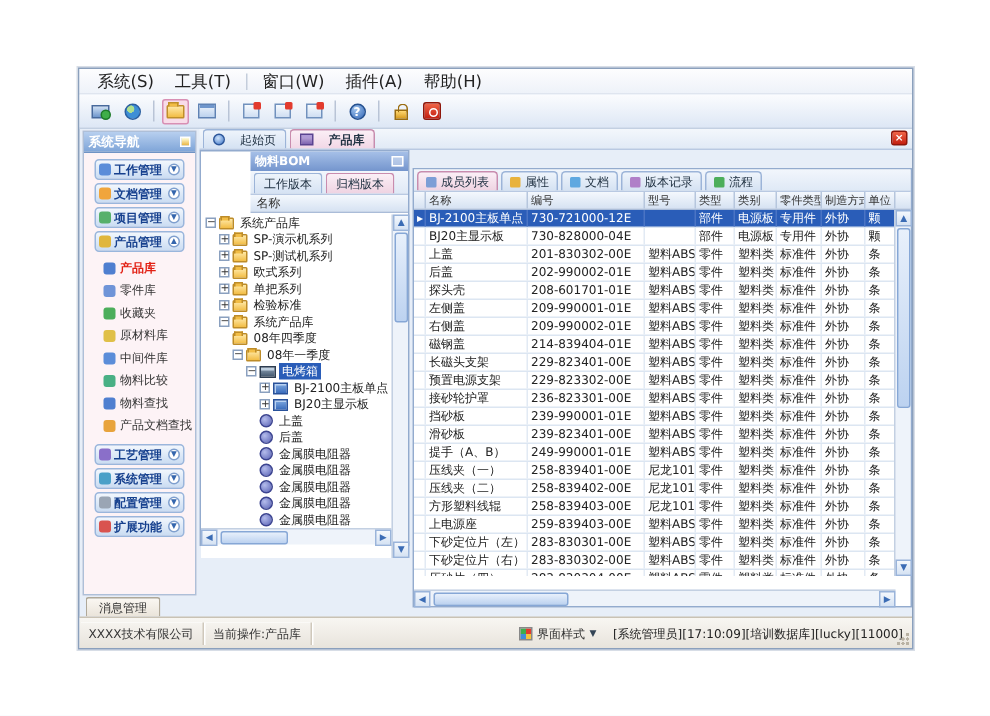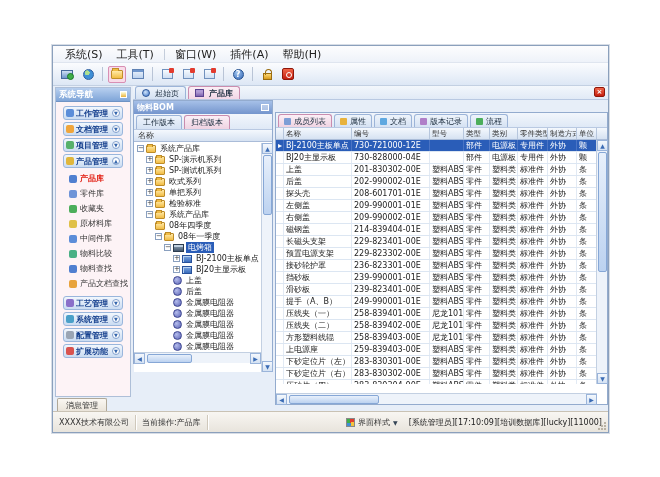--- a/index.html
+++ b/index.html
@@ -37,27 +37,27 @@
   .sb-sec-label{font-size:8px;font-weight:bold;color:#16408e;white-space:nowrap;overflow:hidden;}
   .sb-chev{margin-left:auto;width:8px;height:8px;border-radius:50%;background:#fff;border:1px solid #7f9fce;color:#3566ad;font-size:5px;line-height:7px;text-align:center;}
   .sb-ico{width:8px;height:8px;border-radius:2px;flex:0 0 auto;}
   .sb-items{padding:1px 0 3px 6px;}
   .sb-item{height:15px;display:flex;align-items:center;gap:3px;}
   .sb-item-label{font-size:8px;color:#333;white-space:nowrap;}
   .sb-item.sel .sb-item-label{color:#e22014;font-weight:bold;}
   .pi{width:8px;height:8px;border-radius:2px;flex:0 0 auto;}
   
   .tabstrip{position:absolute;left:80px;top:40px;width:475px;height:14px;background:linear-gradient(#f3f7fc,#e1eaf6);border-bottom:1px solid #b9c9e2;display:flex;align-items:flex-end;padding-left:2px;gap:2px;}
-  .dtab{height:13px;border:1px solid #9cb4d8;border-bottom:none;border-radius:3px 3px 0 0;background:linear-gradient(#eef4fb,#d5e2f3);display:flex;align-items:center;gap:5px;padding:0 6px;font-size:8px;color:#234;}
+  .dtab{height:13px;border:1px solid #9cb4d8;border-bottom:none;border-radius:3px 3px 0 0;background:linear-gradient(#eef4fb,#d5e2f3);display:flex;align-items:center;gap:10px;padding:0 6px;font-size:8px;color:#234;}
   .dtab.active{background:linear-gradient(#fbeff6,#f2d7e6);border-color:#c98cae;font-weight:bold;}
   .dt-ico1{width:8px;height:8px;border-radius:50%;background:radial-gradient(circle at 40% 35%,#cfe4fb,#3f76c8);border:1px solid #2c569a;}
   .dt-ico2{width:9px;height:8px;background:linear-gradient(#cdb8e4,#7d62b0);border:1px solid #5a4390;box-shadow:inset 0 2px 0 #b09ad6;}
   .doc-close{margin-left:auto;margin-right:3px;margin-bottom:2px;width:11px;height:10px;background:linear-gradient(#f06548,#c41f10);border:1px solid #8e160a;border-radius:2px;color:#fff;font-size:7px;line-height:9px;text-align:center;font-weight:bold;}
   
-  .bom{position:absolute;left:80px;top:54px;width:140px;height:264px;background:#fff;border:1px solid #93abce;}
+  .bom{position:absolute;left:80px;top:54px;width:140px;height:264px;background:#fff;border:1px solid #93abce;padding-left:33px;}
   .bom-head{height:13px;background:linear-gradient(#a6c0e8,#7495cd);display:flex;align-items:center;padding:0 3px;color:#fff;font-size:8px;font-weight:bold;}
   .bom-pin{margin-left:auto;width:8px;height:7px;border:1px solid #fff;background:rgba(255,255,255,.35);}
   .bom-tabs{height:16px;background:linear-gradient(#f2f6fc,#dfe9f6);border-bottom:1px solid #b9c9e2;display:flex;align-items:flex-end;padding-left:2px;gap:2px;}
   .vtab{height:14px;border:1px solid #9cb4d8;border-bottom:none;border-radius:3px 3px 0 0;background:linear-gradient(#eef4fb,#d5e2f3);padding:0 6px;font-size:8px;color:#234;display:flex;align-items:center;}
   .vtab.active{background:linear-gradient(#fbeff6,#efd3e2);border-color:#c98cae;}
   .bom-colhead{height:12px;background:linear-gradient(#f4f8fd,#d6e2f2);border-bottom:1px solid #aabcd8;font-size:8px;color:#333;padding:0 4px;display:flex;align-items:center;}
   .tree{position:absolute;left:0;top:42px;width:127px;height:229px;overflow:hidden;background:#fff;}
   .trow{height:11px;display:flex;align-items:center;gap:2px;white-space:nowrap;}
   .texp{width:7px;height:7px;border:1px solid #8aa0bf;background:#fff;font-size:7px;line-height:5px;text-align:center;color:#333;flex:0 0 auto;}
   .tlabel{font-size:8px;color:#222;padding:0 2px;}

